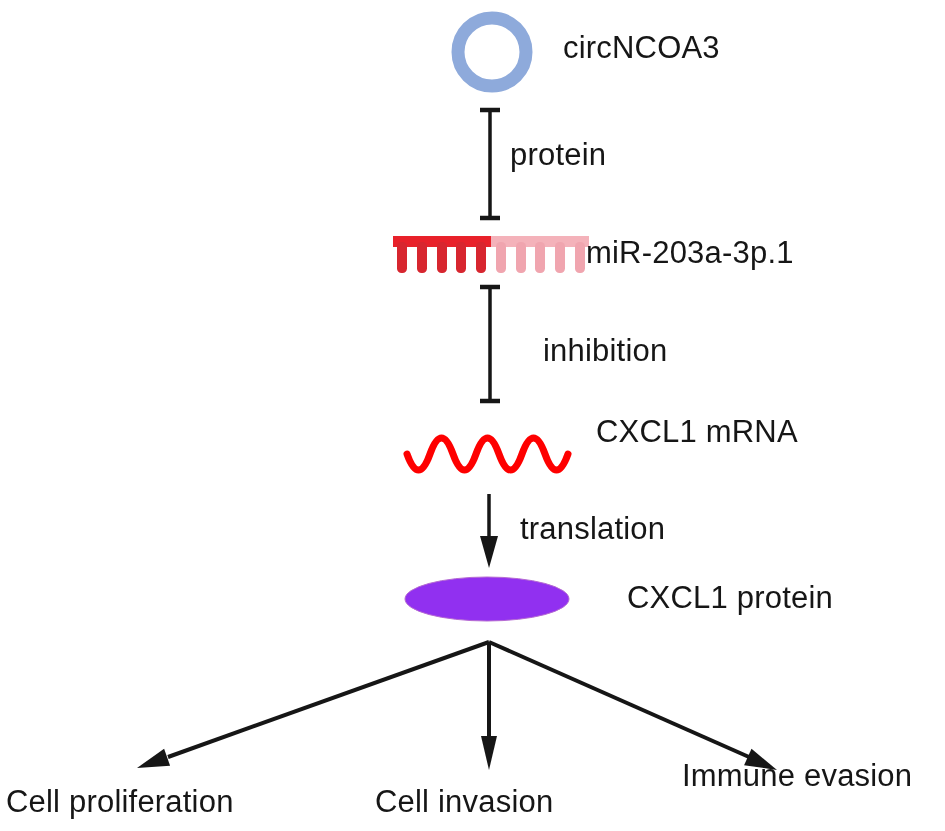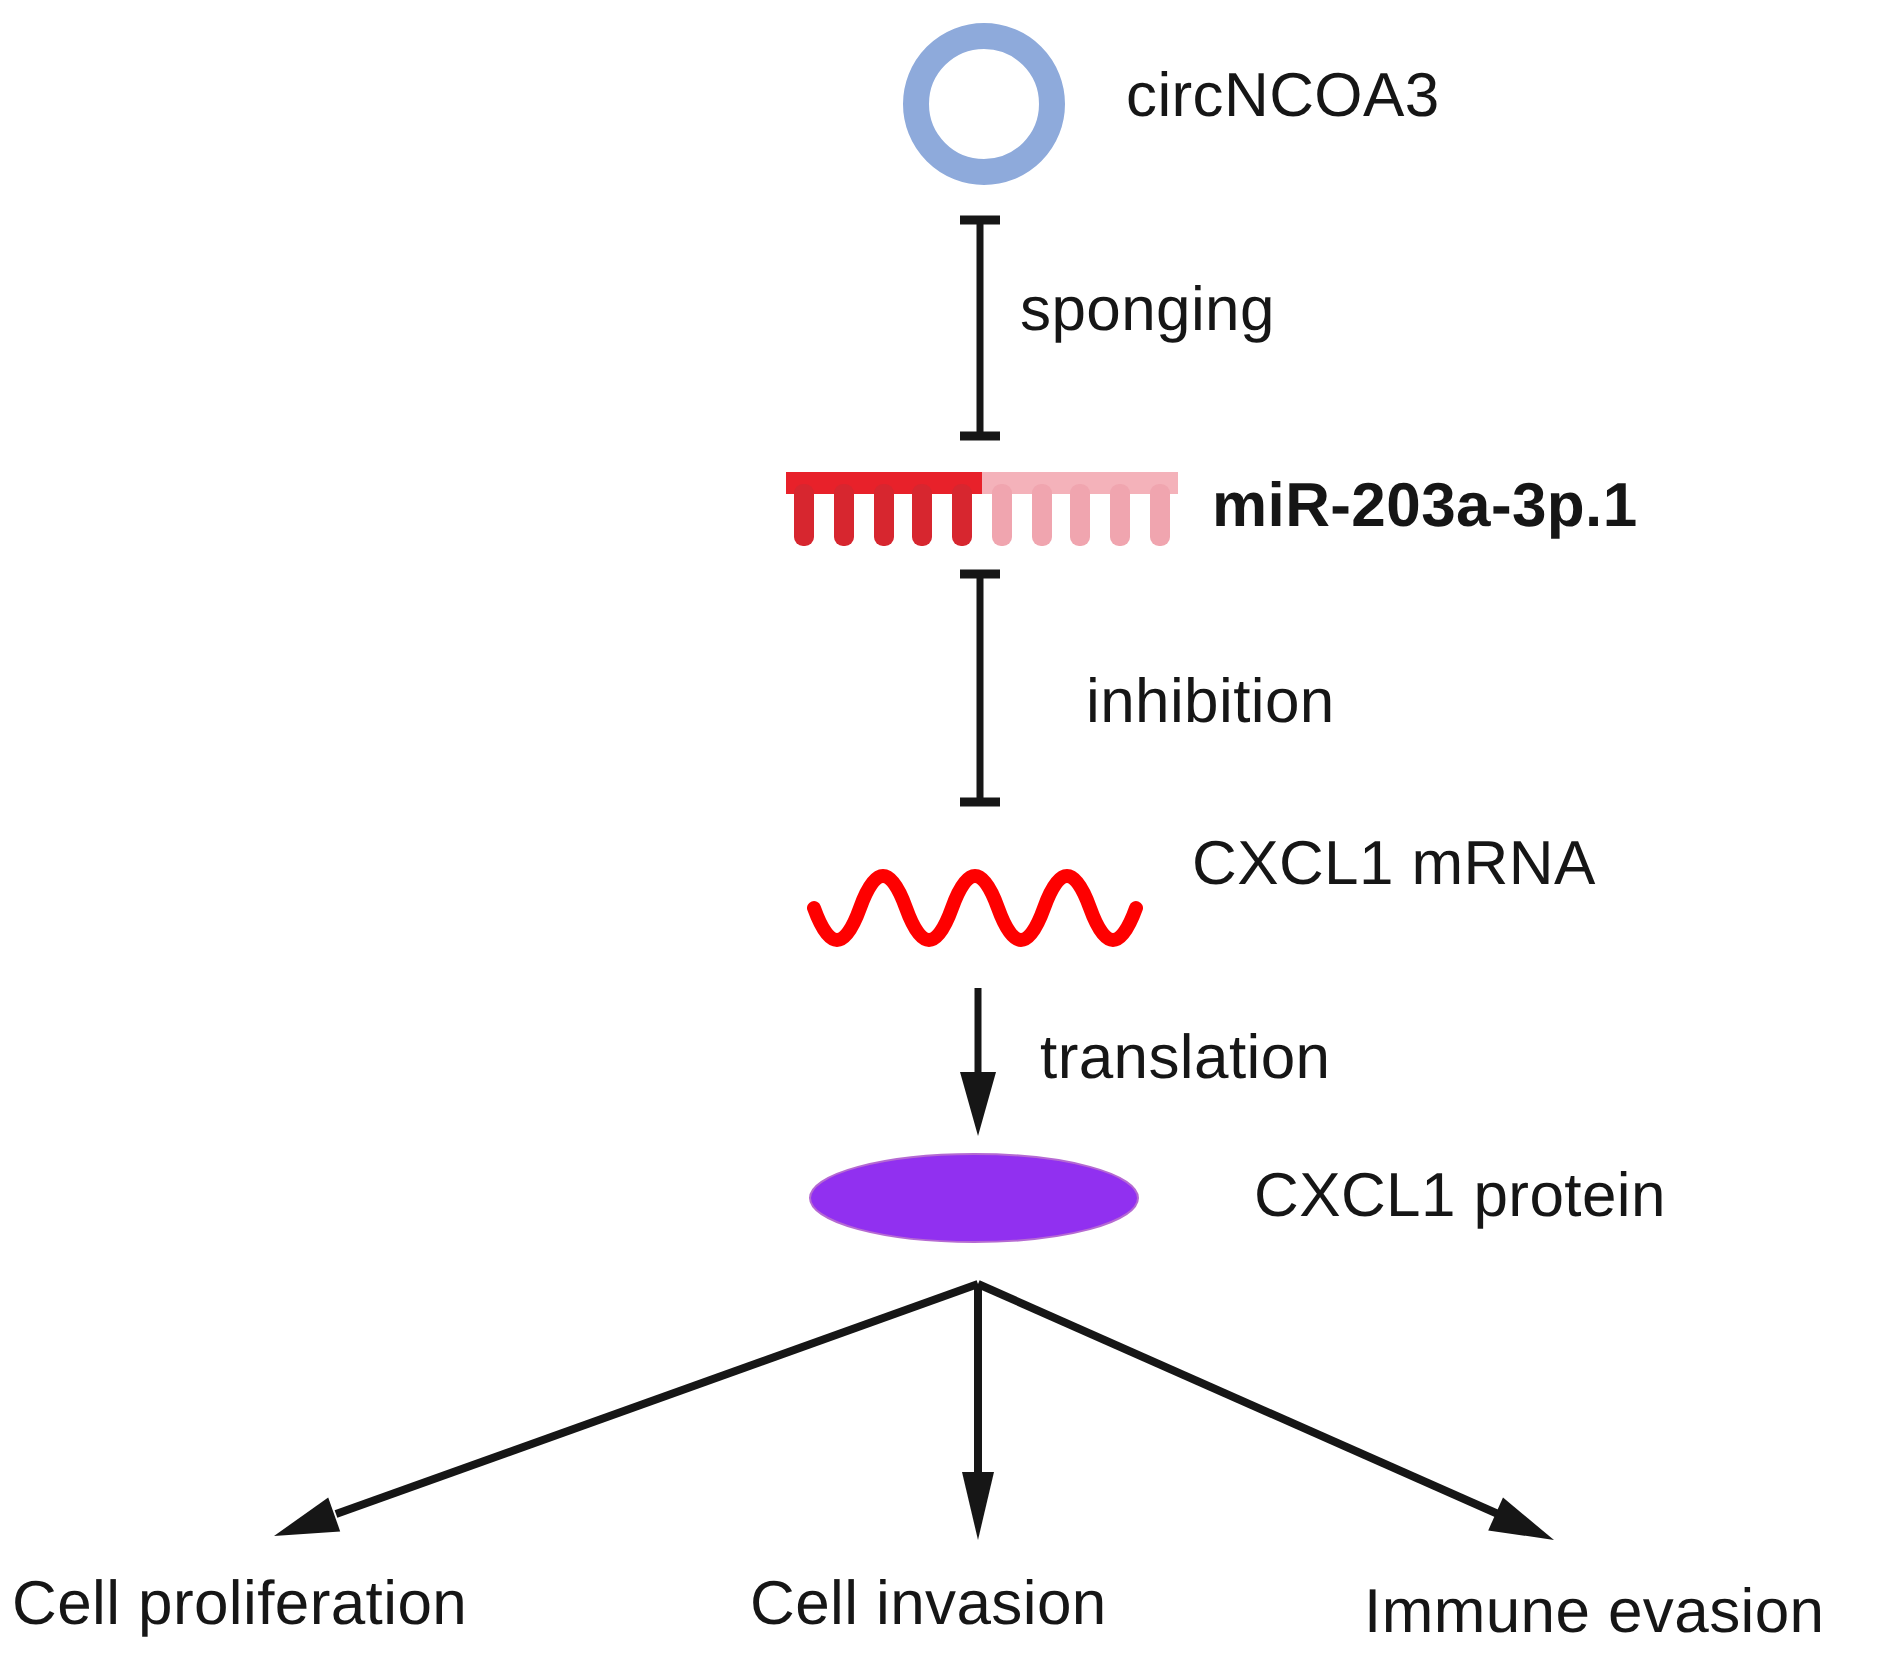--- a/index.html
+++ b/index.html
@@ -34,37 +34,37 @@
   <svg class="abs" style="left:447px; top:7px;" width="90" height="90" viewBox="0 0 90 90">
     <circle cx="45" cy="45" r="34" fill="none" stroke-width="13" stroke="#8EAADB"></circle>
   </svg>
   <div class="label" style="left:563px; top:30px;">circNCOA3</div>
 
   <svg class="abs" style="left:477px; top:107px;" width="26" height="114" viewBox="0 0 26 114">
     <line x1="13" y1="3" x2="13" y2="111" stroke="#161616" stroke-width="3.5"></line>
     <line x1="3" y1="3" x2="23" y2="3" stroke="#161616" stroke-width="4.5"></line>
     <line x1="3" y1="111" x2="23" y2="111" stroke="#161616" stroke-width="4.5"></line>
   </svg>
-  <div class="label" style="left:510px; top:137px;">sponging</div>
+  <div class="label" style="left:510px; top:137px;">protein</div>
 
   <svg class="abs" style="left:393px; top:236px;" width="196" height="40" viewBox="0 0 196 40">
     <rect x="0" y="0" width="98" height="11" fill="#E8212A"></rect>
     <rect x="98" y="0" width="98" height="11" fill="#F4B2BA"></rect>
     <rect x="4" y="6" width="10" height="31" rx="4.5" fill="#D7262F"></rect>
     <rect x="24" y="6" width="10" height="31" rx="4.5" fill="#D7262F"></rect>
     <rect x="44" y="6" width="10" height="31" rx="4.5" fill="#D7262F"></rect>
     <rect x="63" y="6" width="10" height="31" rx="4.5" fill="#D7262F"></rect>
     <rect x="83" y="6" width="10" height="31" rx="4.5" fill="#D7262F"></rect>
     <rect x="103" y="6" width="10" height="31" rx="4.5" fill="#F0A5AF"></rect>
     <rect x="123" y="6" width="10" height="31" rx="4.5" fill="#F0A5AF"></rect>
     <rect x="142" y="6" width="10" height="31" rx="4.5" fill="#F0A5AF"></rect>
     <rect x="162" y="6" width="10" height="31" rx="4.5" fill="#F0A5AF"></rect>
     <rect x="182" y="6" width="10" height="31" rx="4.5" fill="#F0A5AF"></rect>
   </svg>
-  <div class="label" style="left:606px; top:235px;font-weight:bold;">miR-203a-3p.1</div>
+  <div class="label" style="left:586px; top:235px;">miR-203a-3p.1</div>
 
   <svg class="abs" style="left:477px; top:284px;" width="26" height="120" viewBox="0 0 26 120">
     <line x1="13" y1="3" x2="13" y2="117" stroke="#161616" stroke-width="3.5"></line>
     <line x1="3" y1="3" x2="23" y2="3" stroke="#161616" stroke-width="4.5"></line>
     <line x1="3" y1="117" x2="23" y2="117" stroke="#161616" stroke-width="4.5"></line>
   </svg>
   <div class="label" style="left:512px; top:333px;margin-left:31px;">inhibition</div>
 
   <svg class="abs" style="left:403px; top:430px;" width="170" height="50" viewBox="0 0 170 50">
     <path d="M4,24 Q15.5,56 27,24 T50,24 T73,24 T96,24 T119,24 T142,24 T165,24" fill="none" stroke-width="7" stroke-linecap="round" stroke="#FE0000"></path>
@@ -89,15 +89,15 @@
 
     <line x1="379" y1="10" x2="379" y2="108" stroke="#161616" stroke-width="4"></line>
     <polygon points="379,138 371,104 387,104" fill="#161616"></polygon>
 
     <line x1="379" y1="10" x2="639" y2="125" stroke="#161616" stroke-width="4"></line>
     <polygon points="667,138 634.1,133.2 641.5,116.8" fill="#161616"></polygon>
   </svg>
 
   <div class="label" style="left:6px; top:784px;">Cell proliferation</div>
   <div class="label" style="left:375px; top:784px;">Cell invasion</div>
-  <div class="label" style="left:682px; top:788px;">Immune evasion</div>
+  <div class="label" style="left:682px; top:758px;">Immune evasion</div>
 
 </div>
 
 </body></html>

